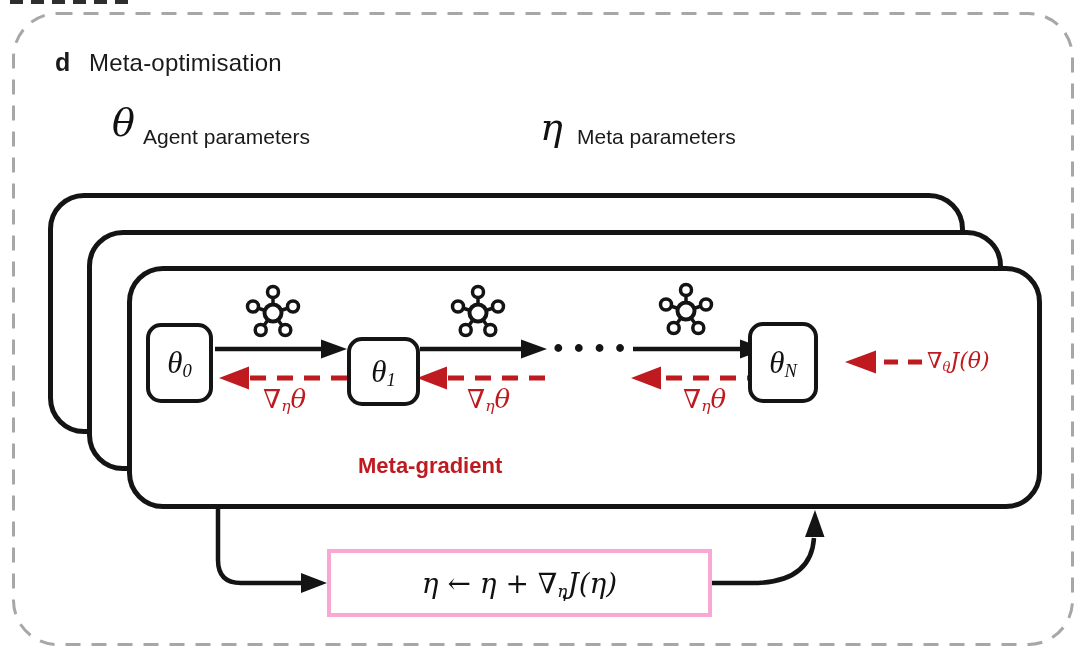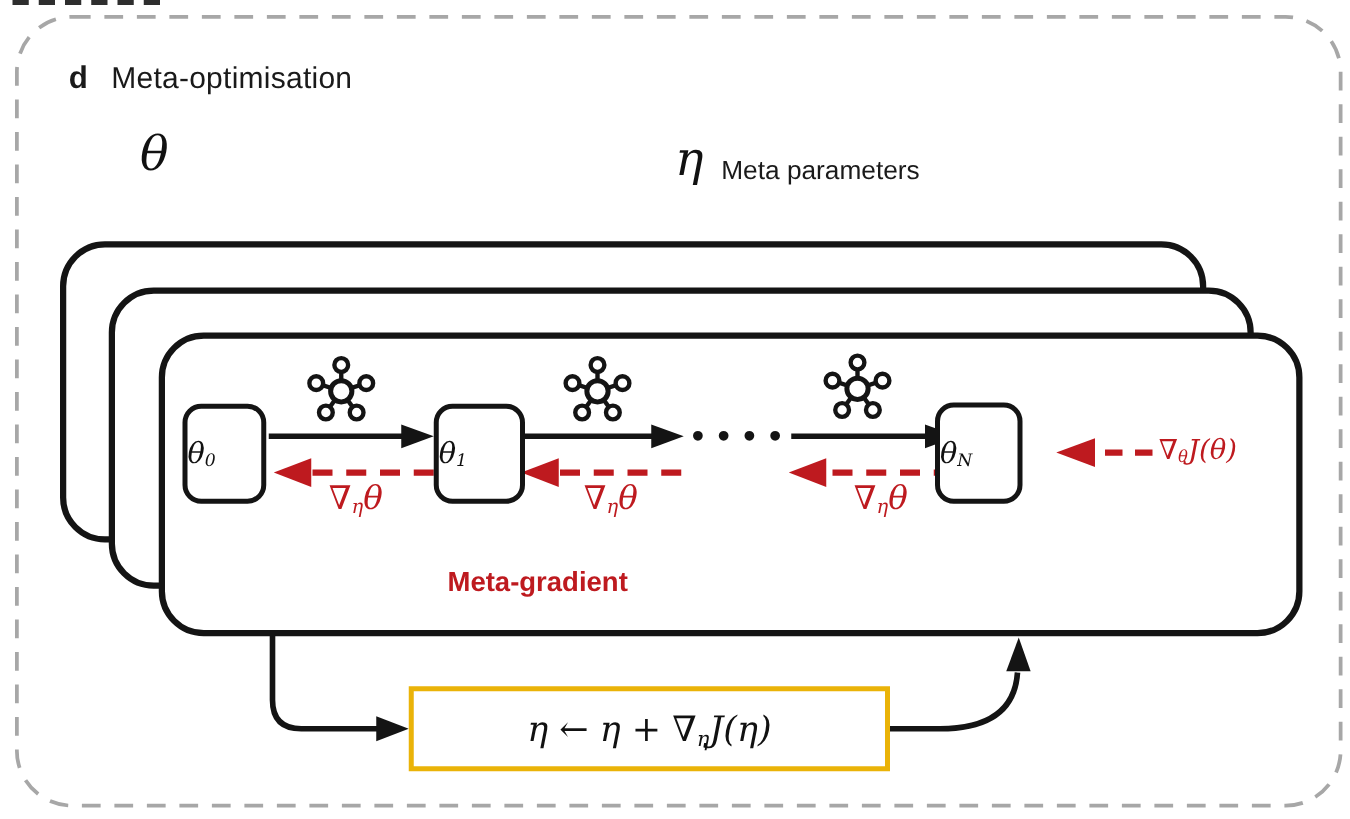--- a/index.html
+++ b/index.html
@@ -16,29 +16,29 @@
   .legend-symbol{font-size:38px;line-height:1;color:#111;}
   .legend-label{font-size:21px;line-height:1;color:#1a1a1a;}
   
   .stack-box{
     position:absolute;background:#ffffff;border:5px solid #141414;border-radius:36px;
     box-sizing:border-box;
   }
   
   .node-box{
     position:absolute;background:#ffffff;border:4.5px solid #141414;border-radius:15px;
-    box-sizing:border-box;display:flex;align-items:center;
-    font-size:23px;color:#111;
+    box-sizing:border-box;display:flex;align-items:center;justify-content:center;
+    font-size:31px;color:#111;font-family:Liberation Serif, serif;
   }
   .node-box sub, .red-label sub, .formula sub, .update-formula sub{
     font-size:60%;line-height:0;vertical-align:-0.22em;
   }
   
   .update-box{
-    position:absolute;background:#ffffff;border:4px solid #eab308;box-sizing:border-box;
+    position:absolute;background:#ffffff;border:4px solid #f9a8d4;box-sizing:border-box;
     display:flex;align-items:center;justify-content:center;
   }
   .update-formula{font-family:"DejaVu Serif",serif;font-style:italic;font-size:28px;color:#111;}
   
   .red-label{
     position:absolute;font-family:"DejaVu Serif",serif;font-style:italic;
     font-size:26px;color:#BE1A1F;line-height:1;white-space:nowrap;
   }
   .meta-grad-label{
     position:absolute;font-size:22px;font-weight:700;color:#BE1A1F;line-height:1;white-space:nowrap;
@@ -60,20 +60,21 @@
 
   <svg class="abs" width="1080" height="655" style="left:0;top:0">
     <line x1="10" y1="2" x2="133" y2="2" stroke="#2e2e2e" stroke-width="4" stroke-dasharray="13 8"></line>
     <rect x="13.5" y="13.5" width="1059" height="631" rx="44" fill="none" stroke="#a7a7a7" stroke-width="3" stroke-dasharray="15 11"></rect>
   </svg>
 
   <div class="abs panel-letter" style="left:55px;top:50px">d</div>
   <div class="abs panel-title" style="left:89px;top:51px">Meta-optimisation</div>
 
   <div class="abs math legend-symbol" style="left:112px;top:104px">θ</div>
+  <div class="abs legend-label" style="left:143px;top:126px">Agent parameters</div>
 
   <div class="abs math legend-symbol" style="left:540px;top:108px">η</div>
   <div class="abs legend-label" style="left:577px;top:126px">Meta parameters</div>
 
   <div class="stack-box" style="left:48px;top:193px;width:917px;height:241px"></div>
   <div class="stack-box" style="left:87px;top:230px;width:916px;height:241px"></div>
   <div class="stack-box" style="left:127px;top:266px;width:915px;height:243px"></div>
 
   <svg class="abs" width="1080" height="655" style="left:0;top:0;pointer-events:none">
     <defs>
@@ -132,21 +133,21 @@
     </g>
     <g>
       <path d="M 712 583 L 752 583 Q 811 583 814 538" fill="none" stroke="#141414" stroke-width="4.5"></path>
       <polygon points="815,510 805,537 824.5,537" fill="#141414"></polygon>
     </g>
   </svg>
 
   <div class="node-box math" style="left:146px;top:323px;width:67px;height:80px">
     <span><span>θ</span><sub>0</sub></span>
   </div>
-  <div class="node-box math" style="left:347px;top:323px;width:73px;height:80px">
+  <div class="node-box math" style="left:347px;top:337px;width:73px;height:69px">
     <span><span>θ</span><sub>1</sub></span>
   </div>
   <div class="node-box math" style="left:748px;top:322px;width:70px;height:81px">
     <span><span>θ</span><sub>N</sub></span>
   </div>
 
   <div class="dots" style="left:551px;top:328px">····</div>
 
   <div class="red-label" style="left:263px;top:386px">
     <span>∇</span><sub>η</sub><span>θ</span>

